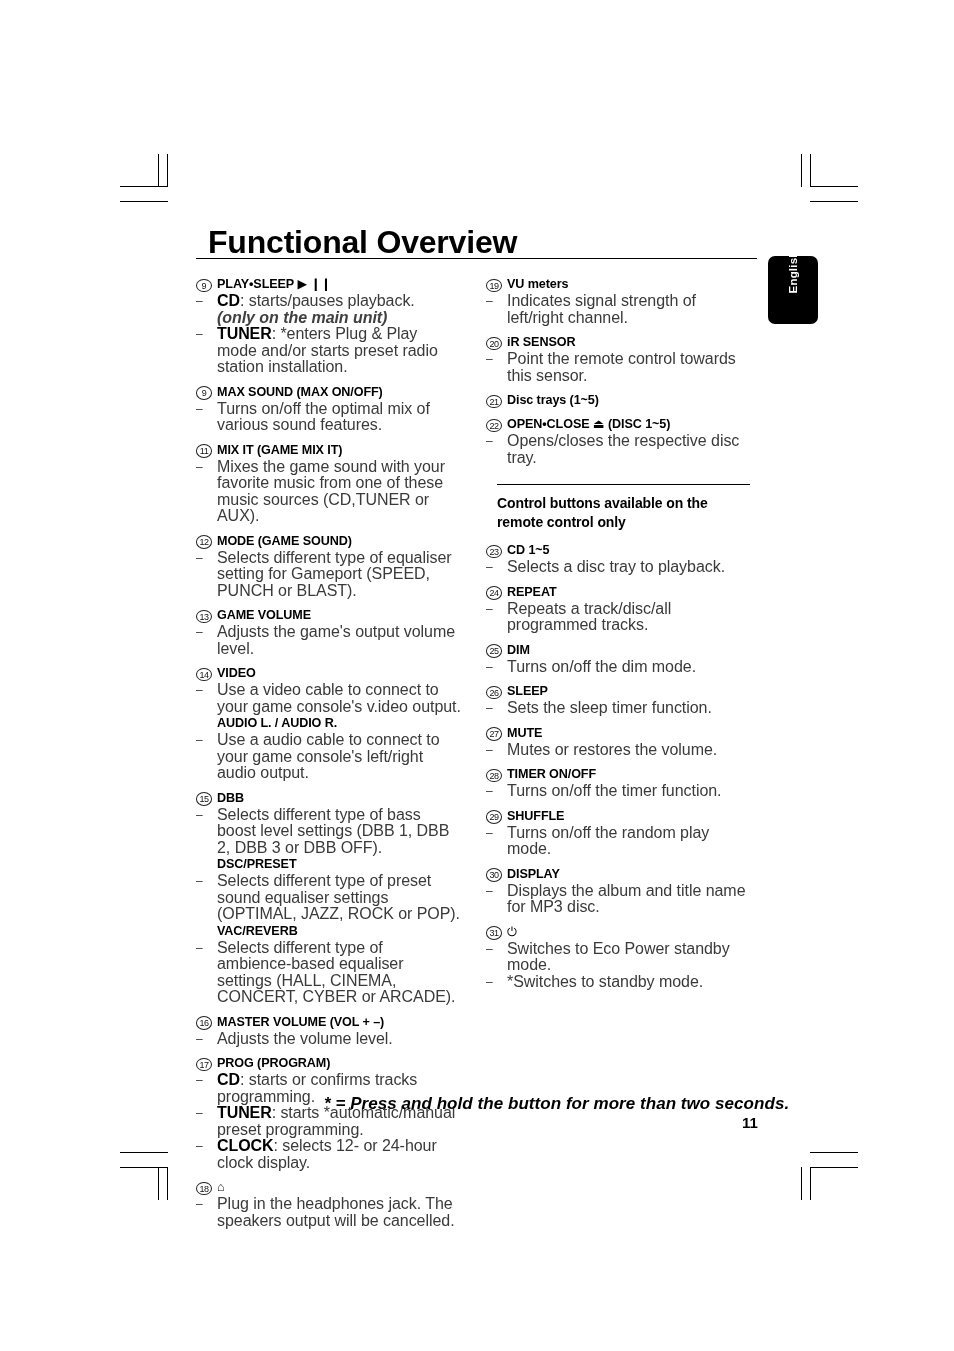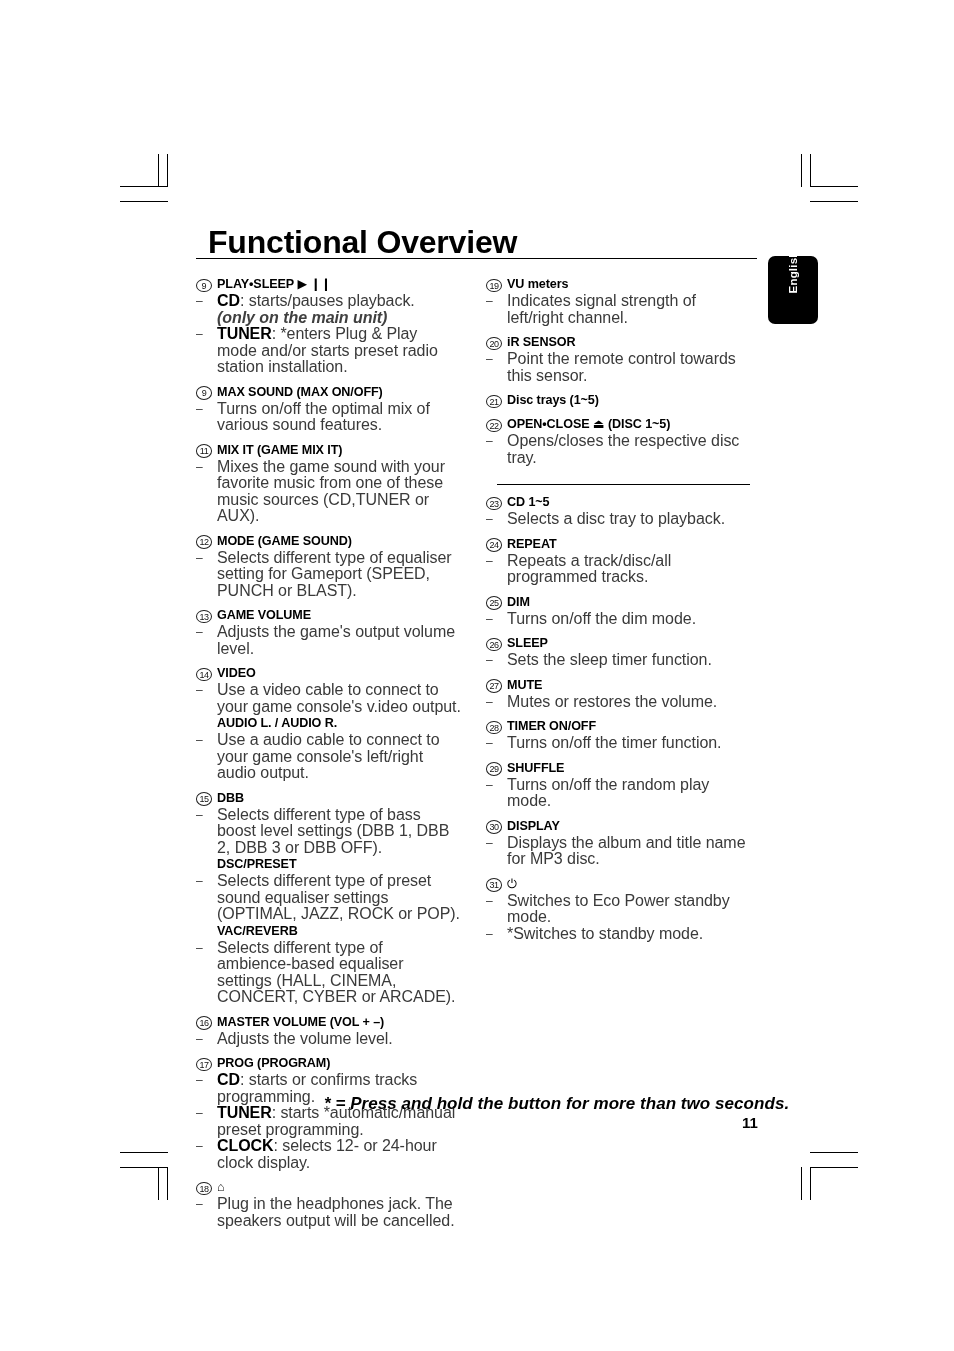--- a/index.html
+++ b/index.html
@@ -394,20 +394,21 @@
       <div class="entry-head">
         <span class="num wide">22</span>
         <span class="head-label"><span>OPEN•CLOSE</span><span class="sym"> ⏏</span><span> (DISC 1~5)</span></span>
       </div>
       <div class="bullet">
         <span class="dash">–</span>
         <span class="btext"><span>Opens/closes the respective disc tray.</span></span>
       </div>
     </div>
     <div id="section-rule"></div>
+    <div id="section-heading">Control buttons available on the remote control only</div>
     <div class="entry">
       <div class="entry-head">
         <span class="num wide">23</span>
         <span class="head-label"><span>CD 1~5</span></span>
       </div>
       <div class="bullet">
         <span class="dash">–</span>
         <span class="btext"><span>Selects a disc tray to playback.</span></span>
       </div>
     </div>

